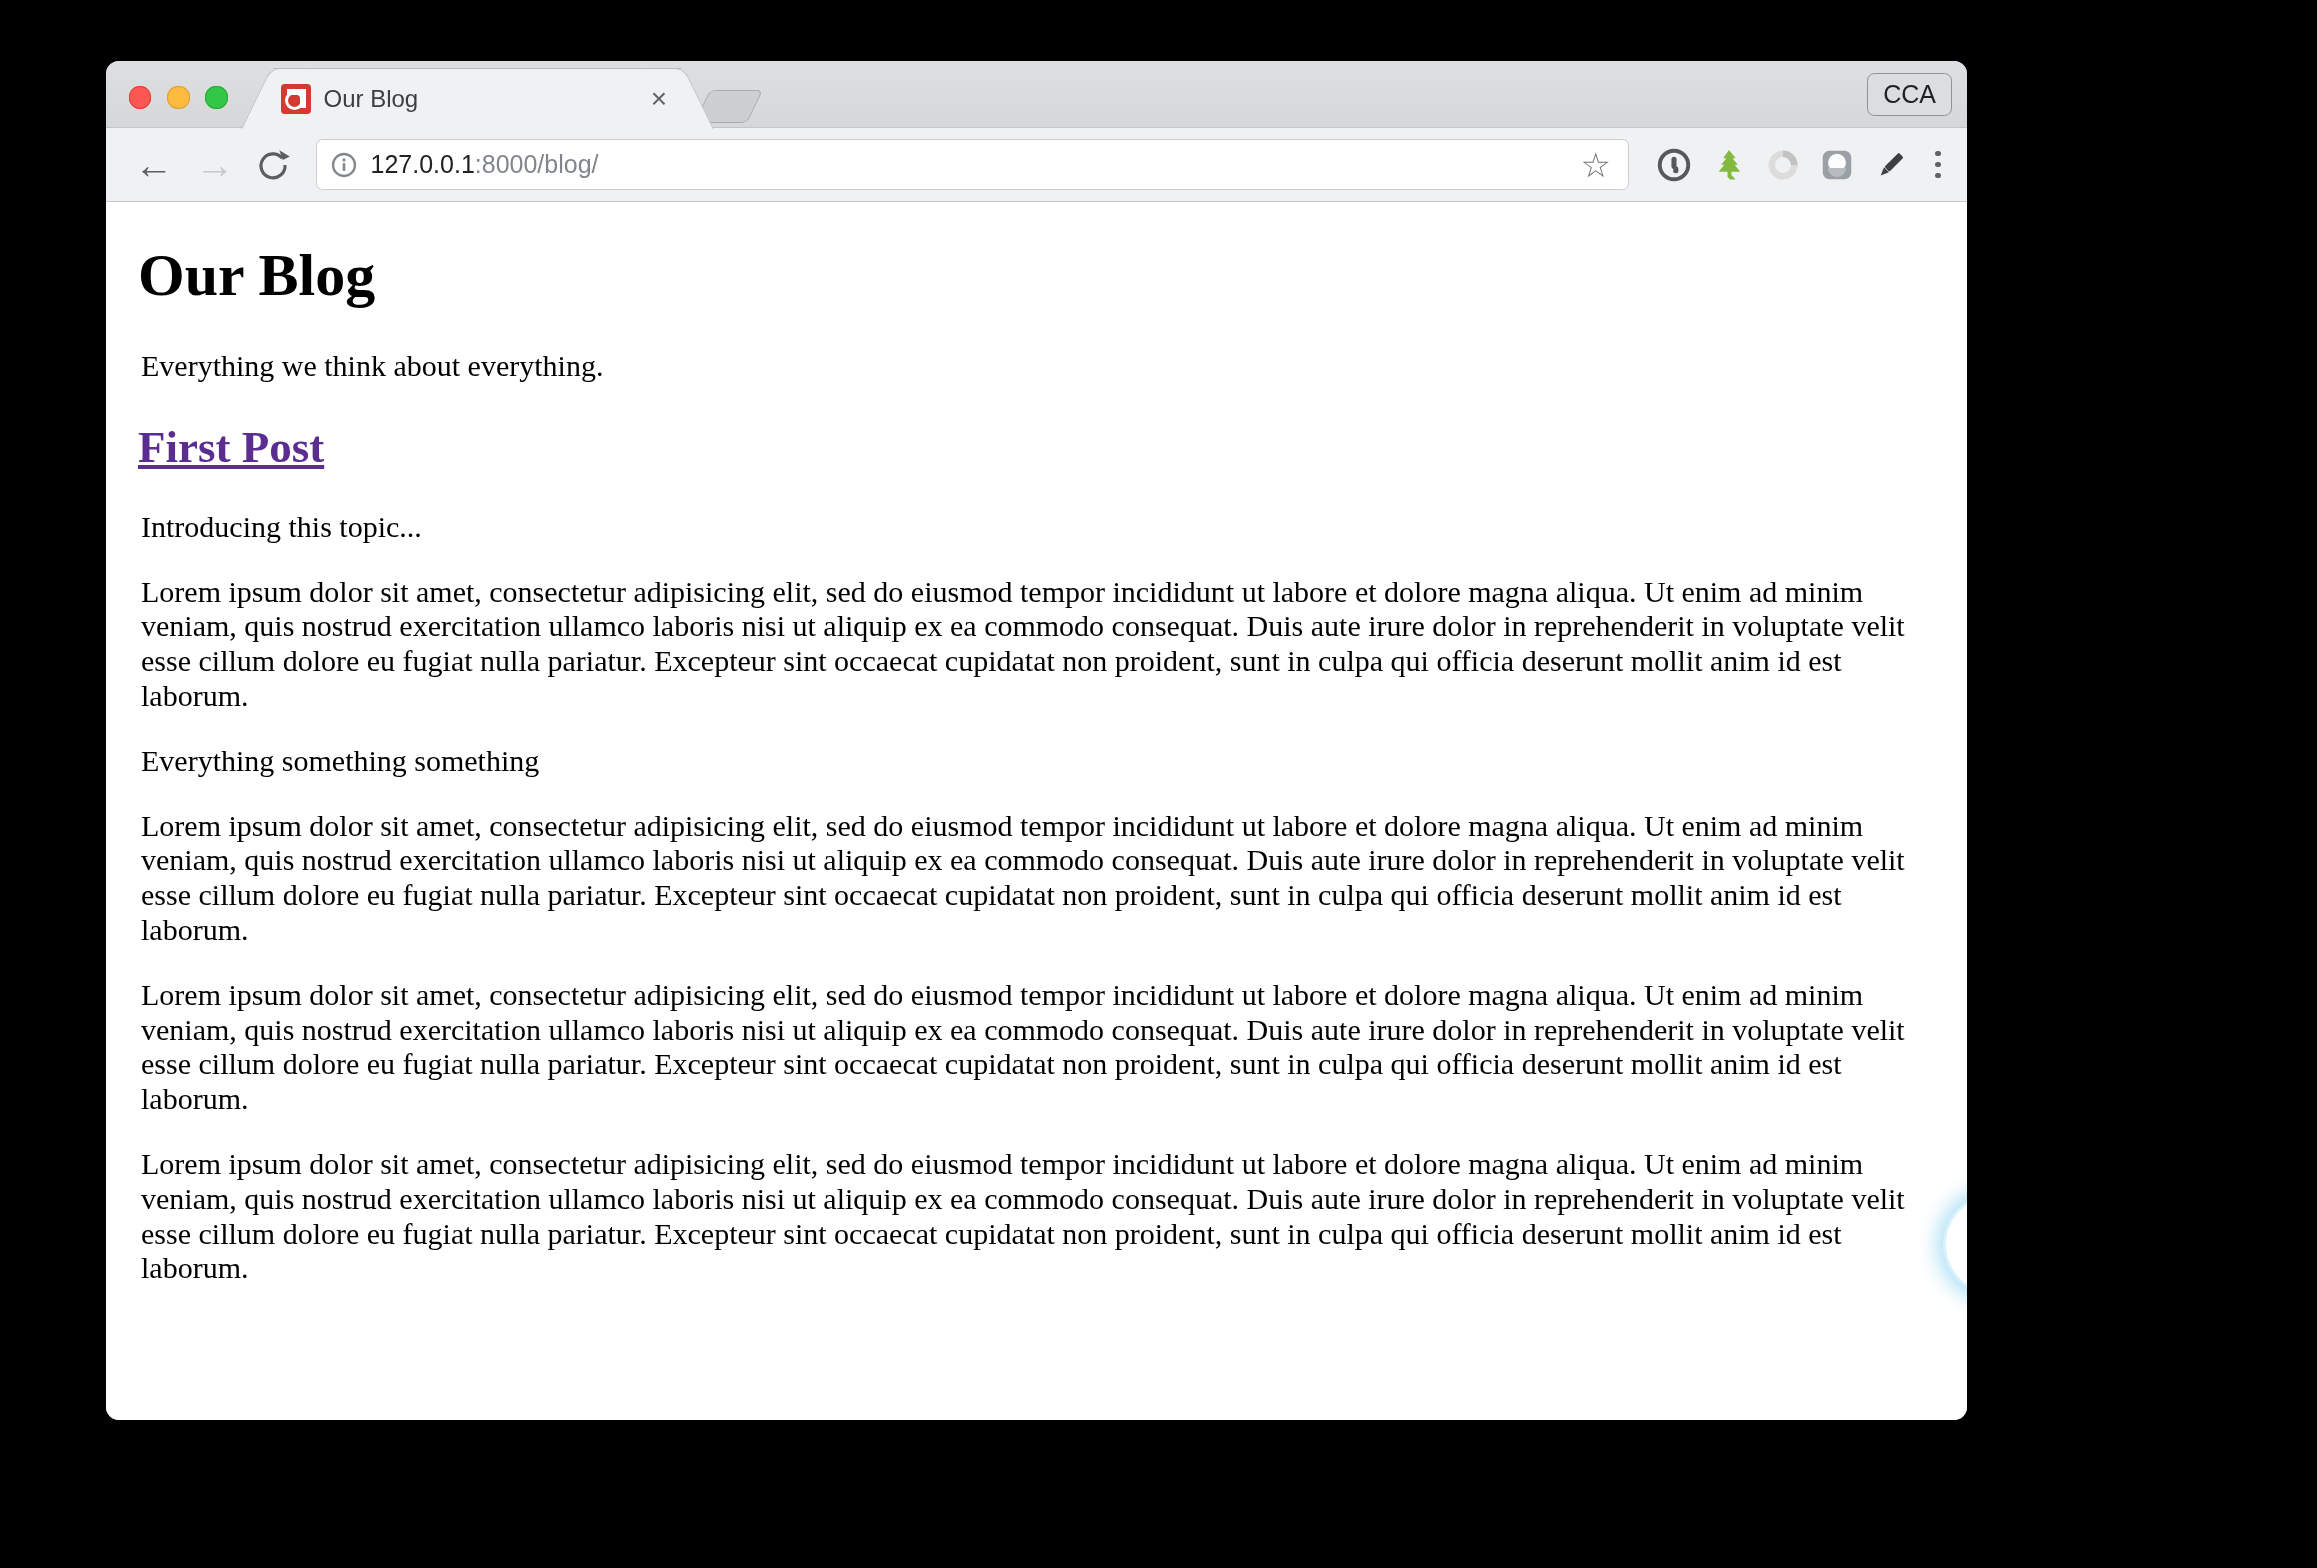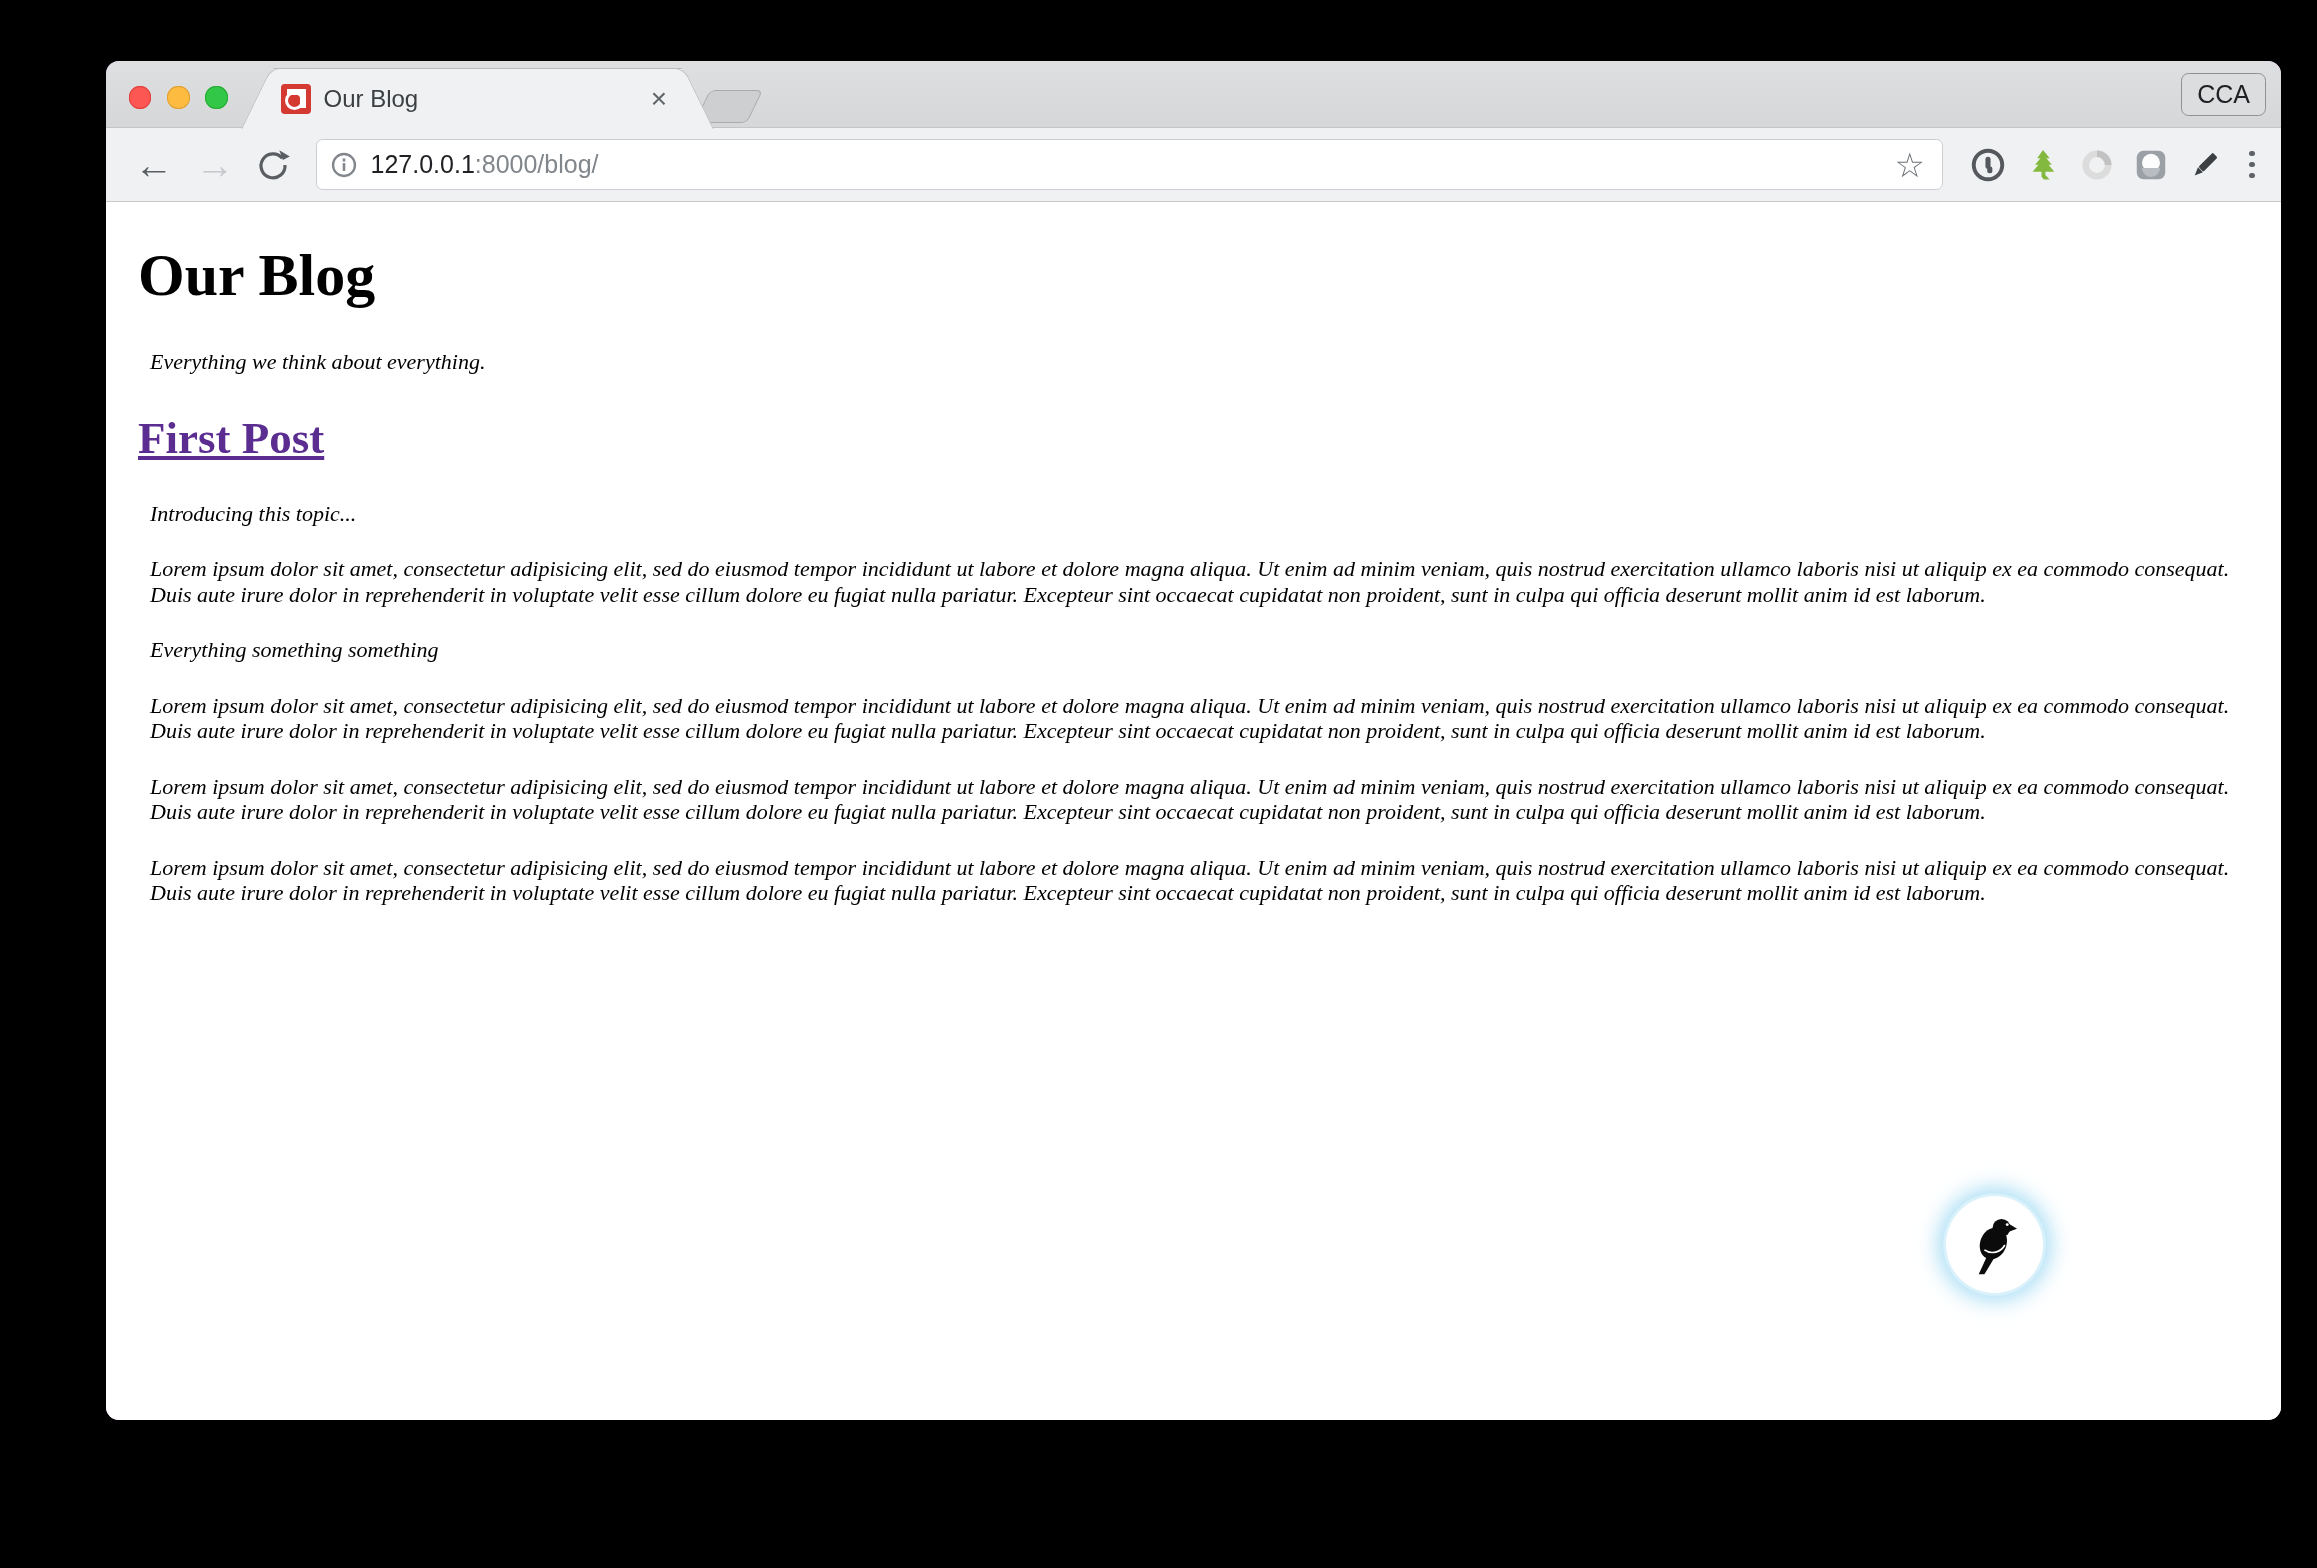--- a/index.html
+++ b/index.html
@@ -2,21 +2,21 @@
 <html style="font-size:15px"><head>
 <meta charset="utf-8">
 <style>
   html,body{margin:0;padding:0;}
   body{
     width:2318px;height:1568px;background:#000;position:relative;
     font-family:"Liberation Sans",sans-serif;
     -webkit-font-smoothing:antialiased;
   }
   .window{
-    position:absolute;left:106px;top:61px;width:2175px;height:1359px;
+    position:absolute;left:106px;top:61px;width:1861px;height:1359px;
     border-radius:13px;overflow:hidden;background:#f0abfc;
     box-shadow:0 28px 84px rgba(0,0,0,.6);
     display:flex;flex-direction:column;
   }
   
   .tabstrip{
     position:relative;height:66px;flex:0 0 66px;
     background:linear-gradient(#dedfe1,#d6d7d9);
     border-bottom:1.9px solid #c3c5c7;
   }
@@ -75,21 +75,21 @@
   .ext{width:43px;height:43px;margin-left:11.2px;display:flex;align-items:center;justify-content:center;}
   .ext svg{width:36px;height:36px;}
   .kebab{margin-left:13px;display:flex;flex-direction:column;gap:5.6px;padding:0 9.4px;}
   .kebab .dot{width:5.6px;height:5.6px;border-radius:50%;background:#5f6368;}
   
   .content{
     flex:1;background:#fff;overflow:hidden;padding:0 32px;position:relative;
     font-family:"Liberation Serif",serif;color:#000;
   }
   .content h1{font-size:60px;margin:39px 0;font-weight:bold;}
-  .content p{font-size:22px;margin:30px 12px;line-height:1.16;font-style:italic;}
+  .content p{font-size:30px;margin:30px 3px;line-height:1.16;}
   .content h2{font-size:45px;margin:37px 0;font-weight:bold;}
   .content h2 a{color:#5b2d91;text-decoration:underline;}
   
   .bird-btn{
     position:absolute;left:1840px;top:1135px;width:97px;height:97px;border-radius:50%;
     background:#fff;
     box-shadow:0 0 0 2.8px #d9f1fb, 0 0 20.6px 8.4px rgba(126,205,240,.65);
     display:flex;align-items:center;justify-content:center;
   }
   .bird-btn svg{width:56px;height:62px;}

